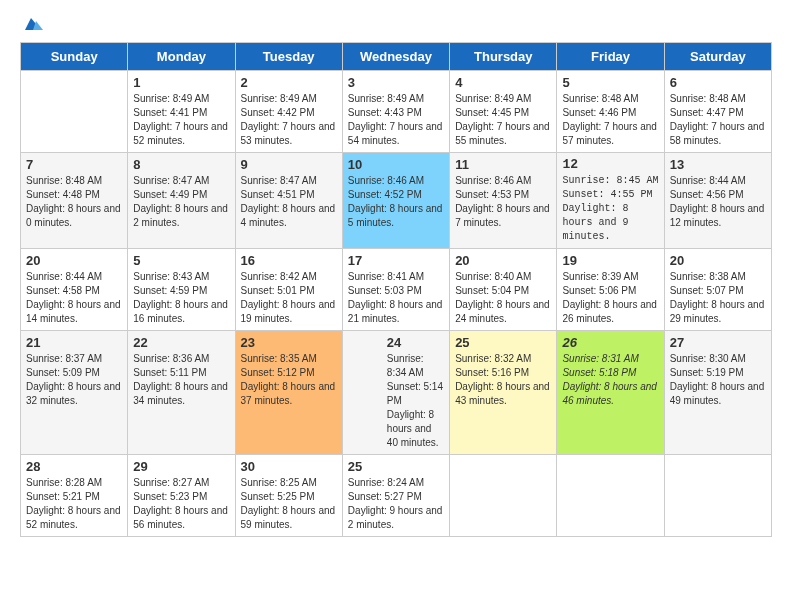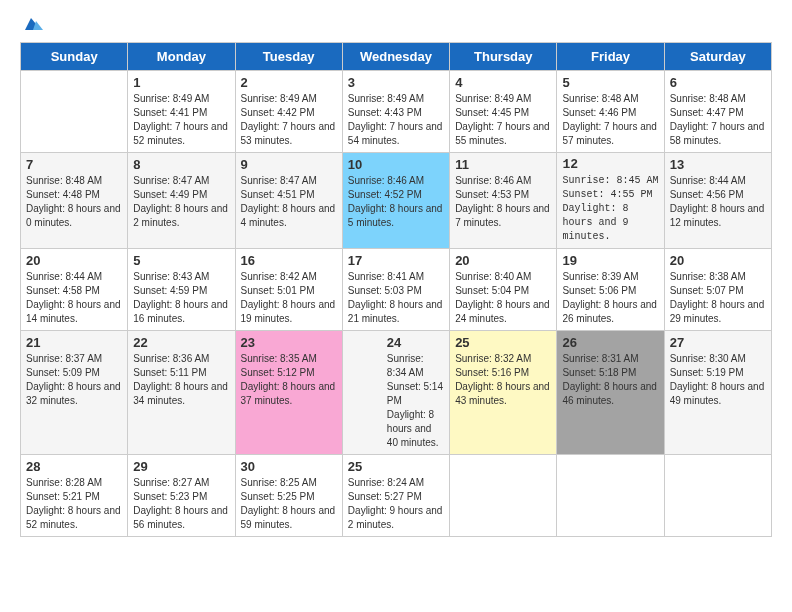--- a/index.html
+++ b/index.html
@@ -216,33 +216,33 @@
       </tr>
       <tr>
         <td style="background: rgb(245, 245, 245);">
           <span class="cell-day">21</span>
           <div class="cell-info">Sunrise: 8:37 AM<br>Sunset: 5:09 PM<br>Daylight: 8 hours and 32 minutes.</div>
         </td>
         <td style="background: rgb(245, 245, 245);">
           <span class="cell-day">22</span>
           <div class="cell-info">Sunrise: 8:36 AM<br>Sunset: 5:11 PM<br>Daylight: 8 hours and 34 minutes.</div>
         </td>
-        <td style="background: #f9a8d4;">
+        <td style="background: #fdba74;">
           <span class="cell-day">23</span>
           <div class="cell-info">Sunrise: 8:35 AM<br>Sunset: 5:12 PM<br>Daylight: 8 hours and 37 minutes.</div>
         </td>
         <td style="background: rgb(245, 245, 245); padding-left: 44px;">
           <span class="cell-day">24</span>
           <div class="cell-info">Sunrise: 8:34 AM<br>Sunset: 5:14 PM<br>Daylight: 8 hours and 40 minutes.</div>
         </td>
         <td style="background: #fef9c3;">
           <span class="cell-day">25</span>
           <div class="cell-info">Sunrise: 8:32 AM<br>Sunset: 5:16 PM<br>Daylight: 8 hours and 43 minutes.</div>
         </td>
-        <td style="background: #a3a3a3;">
+        <td style="background: #bef264; font-style: italic;">
           <span class="cell-day">26</span>
           <div class="cell-info">Sunrise: 8:31 AM<br>Sunset: 5:18 PM<br>Daylight: 8 hours and 46 minutes.</div>
         </td>
         <td style="background: rgb(245, 245, 245); margin-left: 30px;">
           <span class="cell-day">27</span>
           <div class="cell-info">Sunrise: 8:30 AM<br>Sunset: 5:19 PM<br>Daylight: 8 hours and 49 minutes.</div>
         </td>
       </tr>
       <tr>
         <td>

